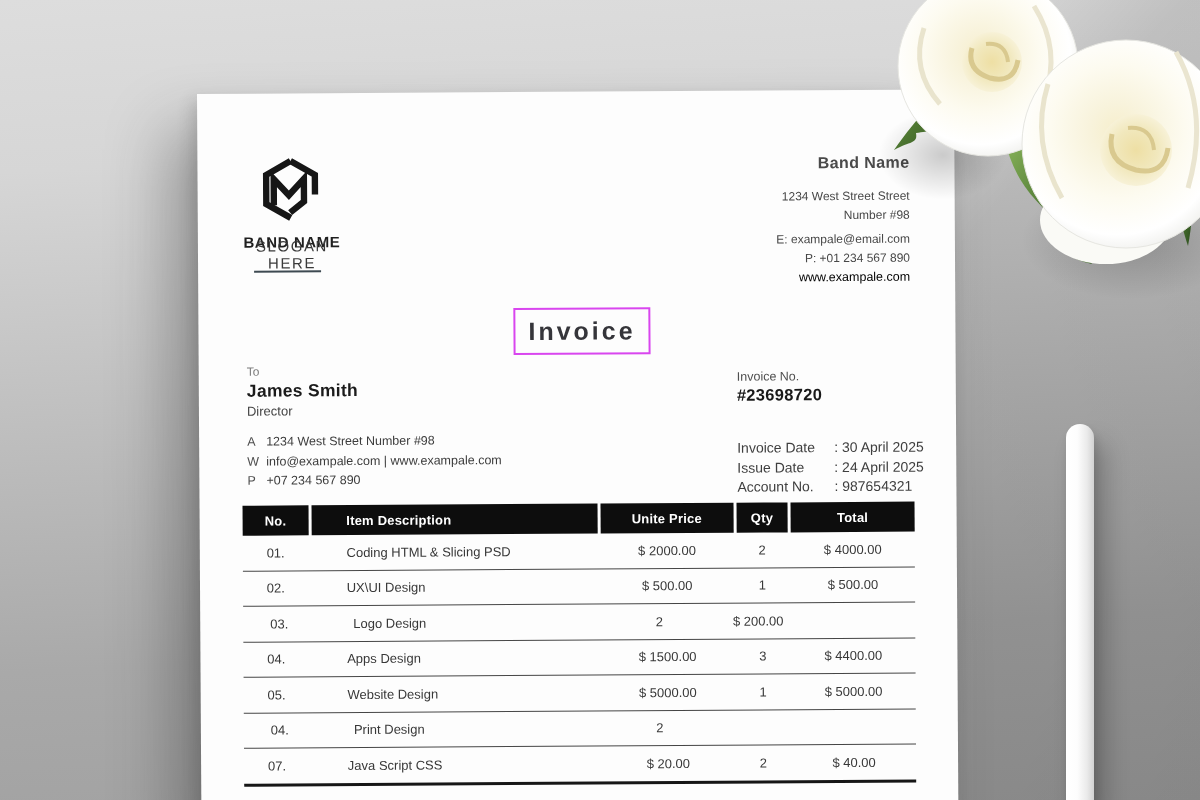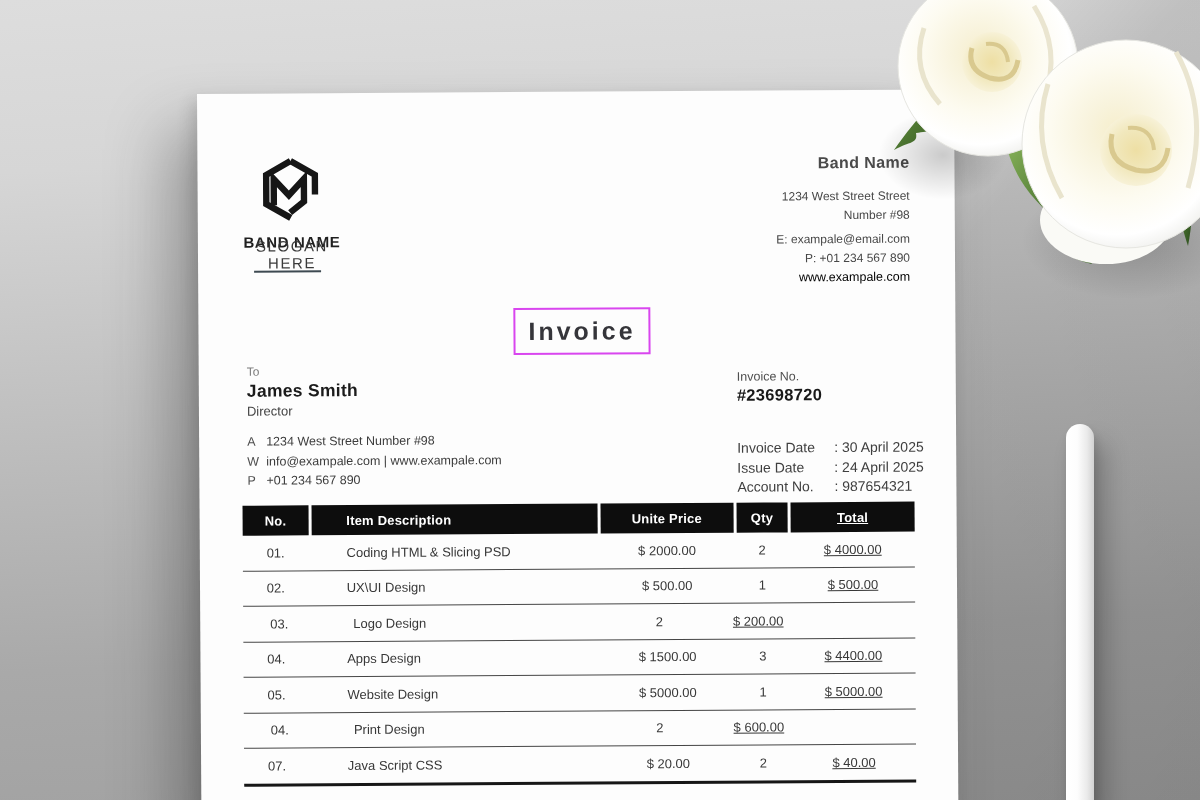--- a/index.html
+++ b/index.html
@@ -55,21 +55,21 @@
   .thead{display:flex;gap:3px;}
   .hcell{background:#0d0d0d;color:#fff;font-size:13px;font-weight:bold;height:30px;
     display:flex;align-items:center;justify-content:center;letter-spacing:.2px;}
   .trow{display:flex;gap:3px;border-bottom:1.5px solid #454545;}
   .trow:last-child{border-bottom:3px solid #161616;}
   .cell{font-size:13px;color:#383838;height:34.5px;display:flex;align-items:center;justify-content:center;}
   .c0{width:72px;}
   .c1{width:310px;justify-content:flex-start;padding-left:35px;box-sizing:border-box;}
   .c2{width:146px;}
   .c3{width:56px;}
-  .c4{width:136px;text-decoration:underline;}
+  .c4{width:136px;}
   
   .roses{position:absolute;left:858px;top:-8px;width:344px;height:300px;z-index:4;}
   .rose-shadow{position:absolute;z-index:3;border-radius:50%;
     background:radial-gradient(ellipse at center,rgba(0,0,0,.20) 0%,rgba(0,0,0,0) 70%);}
   .rs1{left:1020px;top:180px;width:220px;height:120px;}
   .rs2{left:878px;top:110px;width:130px;height:90px;}
   .pen{position:absolute;left:1066px;top:424px;width:28px;height:378px;z-index:5;
     border-radius:15px 15px 0 0;
     background:linear-gradient(to right,#ffffff 12%,#fdfdfd 40%,#eaeaea 75%,#d2d2d2 100%);
     box-shadow:12px 18px 24px rgba(0,0,0,.22),3px 6px 8px rgba(0,0,0,.12);}
@@ -110,21 +110,21 @@
         <div class="to-line">
           <span class="to-key">A</span>
           <span>1234 West Street Number #98</span>
         </div>
         <div class="to-line">
           <span class="to-key">W</span>
           <span>info@exampale.com  |  www.exampale.com</span>
         </div>
         <div class="to-line">
           <span class="to-key">P</span>
-          <span>+01 234 567 890</span>
+          <span>+07 234 567 890</span>
         </div>
       </div>
     </div>
 
     <div class="abs meta">
       <div class="meta-label">Invoice No.</div>
       <div class="meta-number">#23698720</div>
       <div class="meta-rows">
         <div class="meta-row">
           <span class="mlabel">Invoice Date</span>
@@ -181,21 +181,20 @@
             <div class="cell c0">05.</div>
             <div class="cell c1">Website Design</div>
             <div class="cell c2">$ 5000.00</div>
             <div class="cell c3">1</div>
             <div class="cell c4">$ 5000.00</div>
           </div>
           <div class="trow">
             <div class="cell c0">04.</div>
             <div class="cell c1">Print Design</div>
             <div class="cell c3">2</div>
-            <div class="cell c4">$ 600.00</div>
           </div>
           <div class="trow">
             <div class="cell c0">07.</div>
             <div class="cell c1">Java Script CSS</div>
             <div class="cell c2">$ 20.00</div>
             <div class="cell c3">2</div>
             <div class="cell c4">$ 40.00</div>
           </div>
         </div>
     </div>

